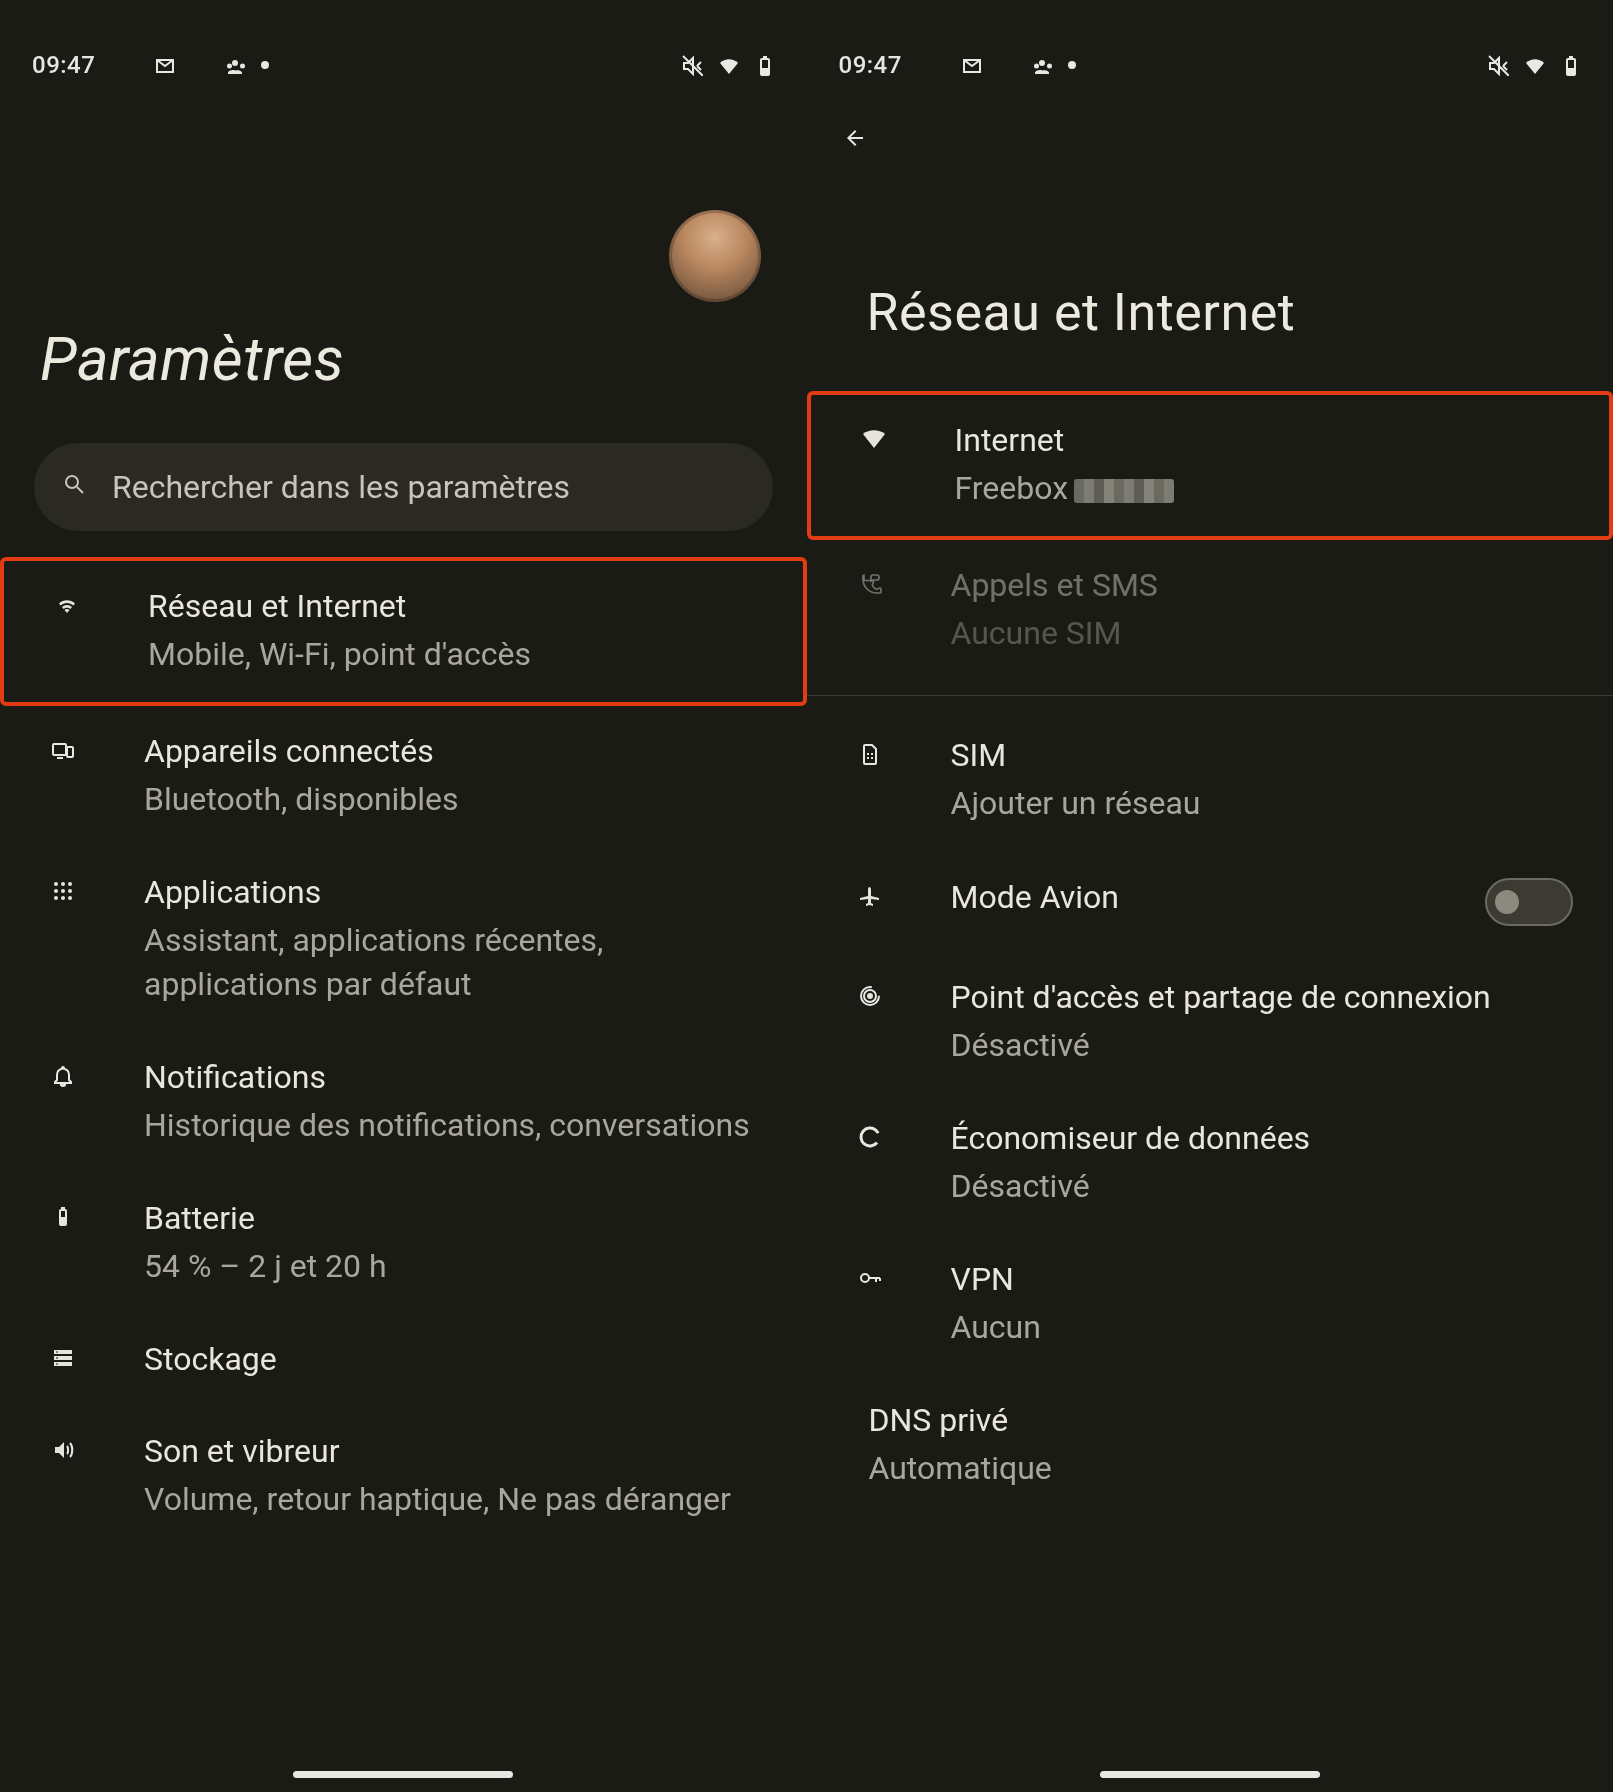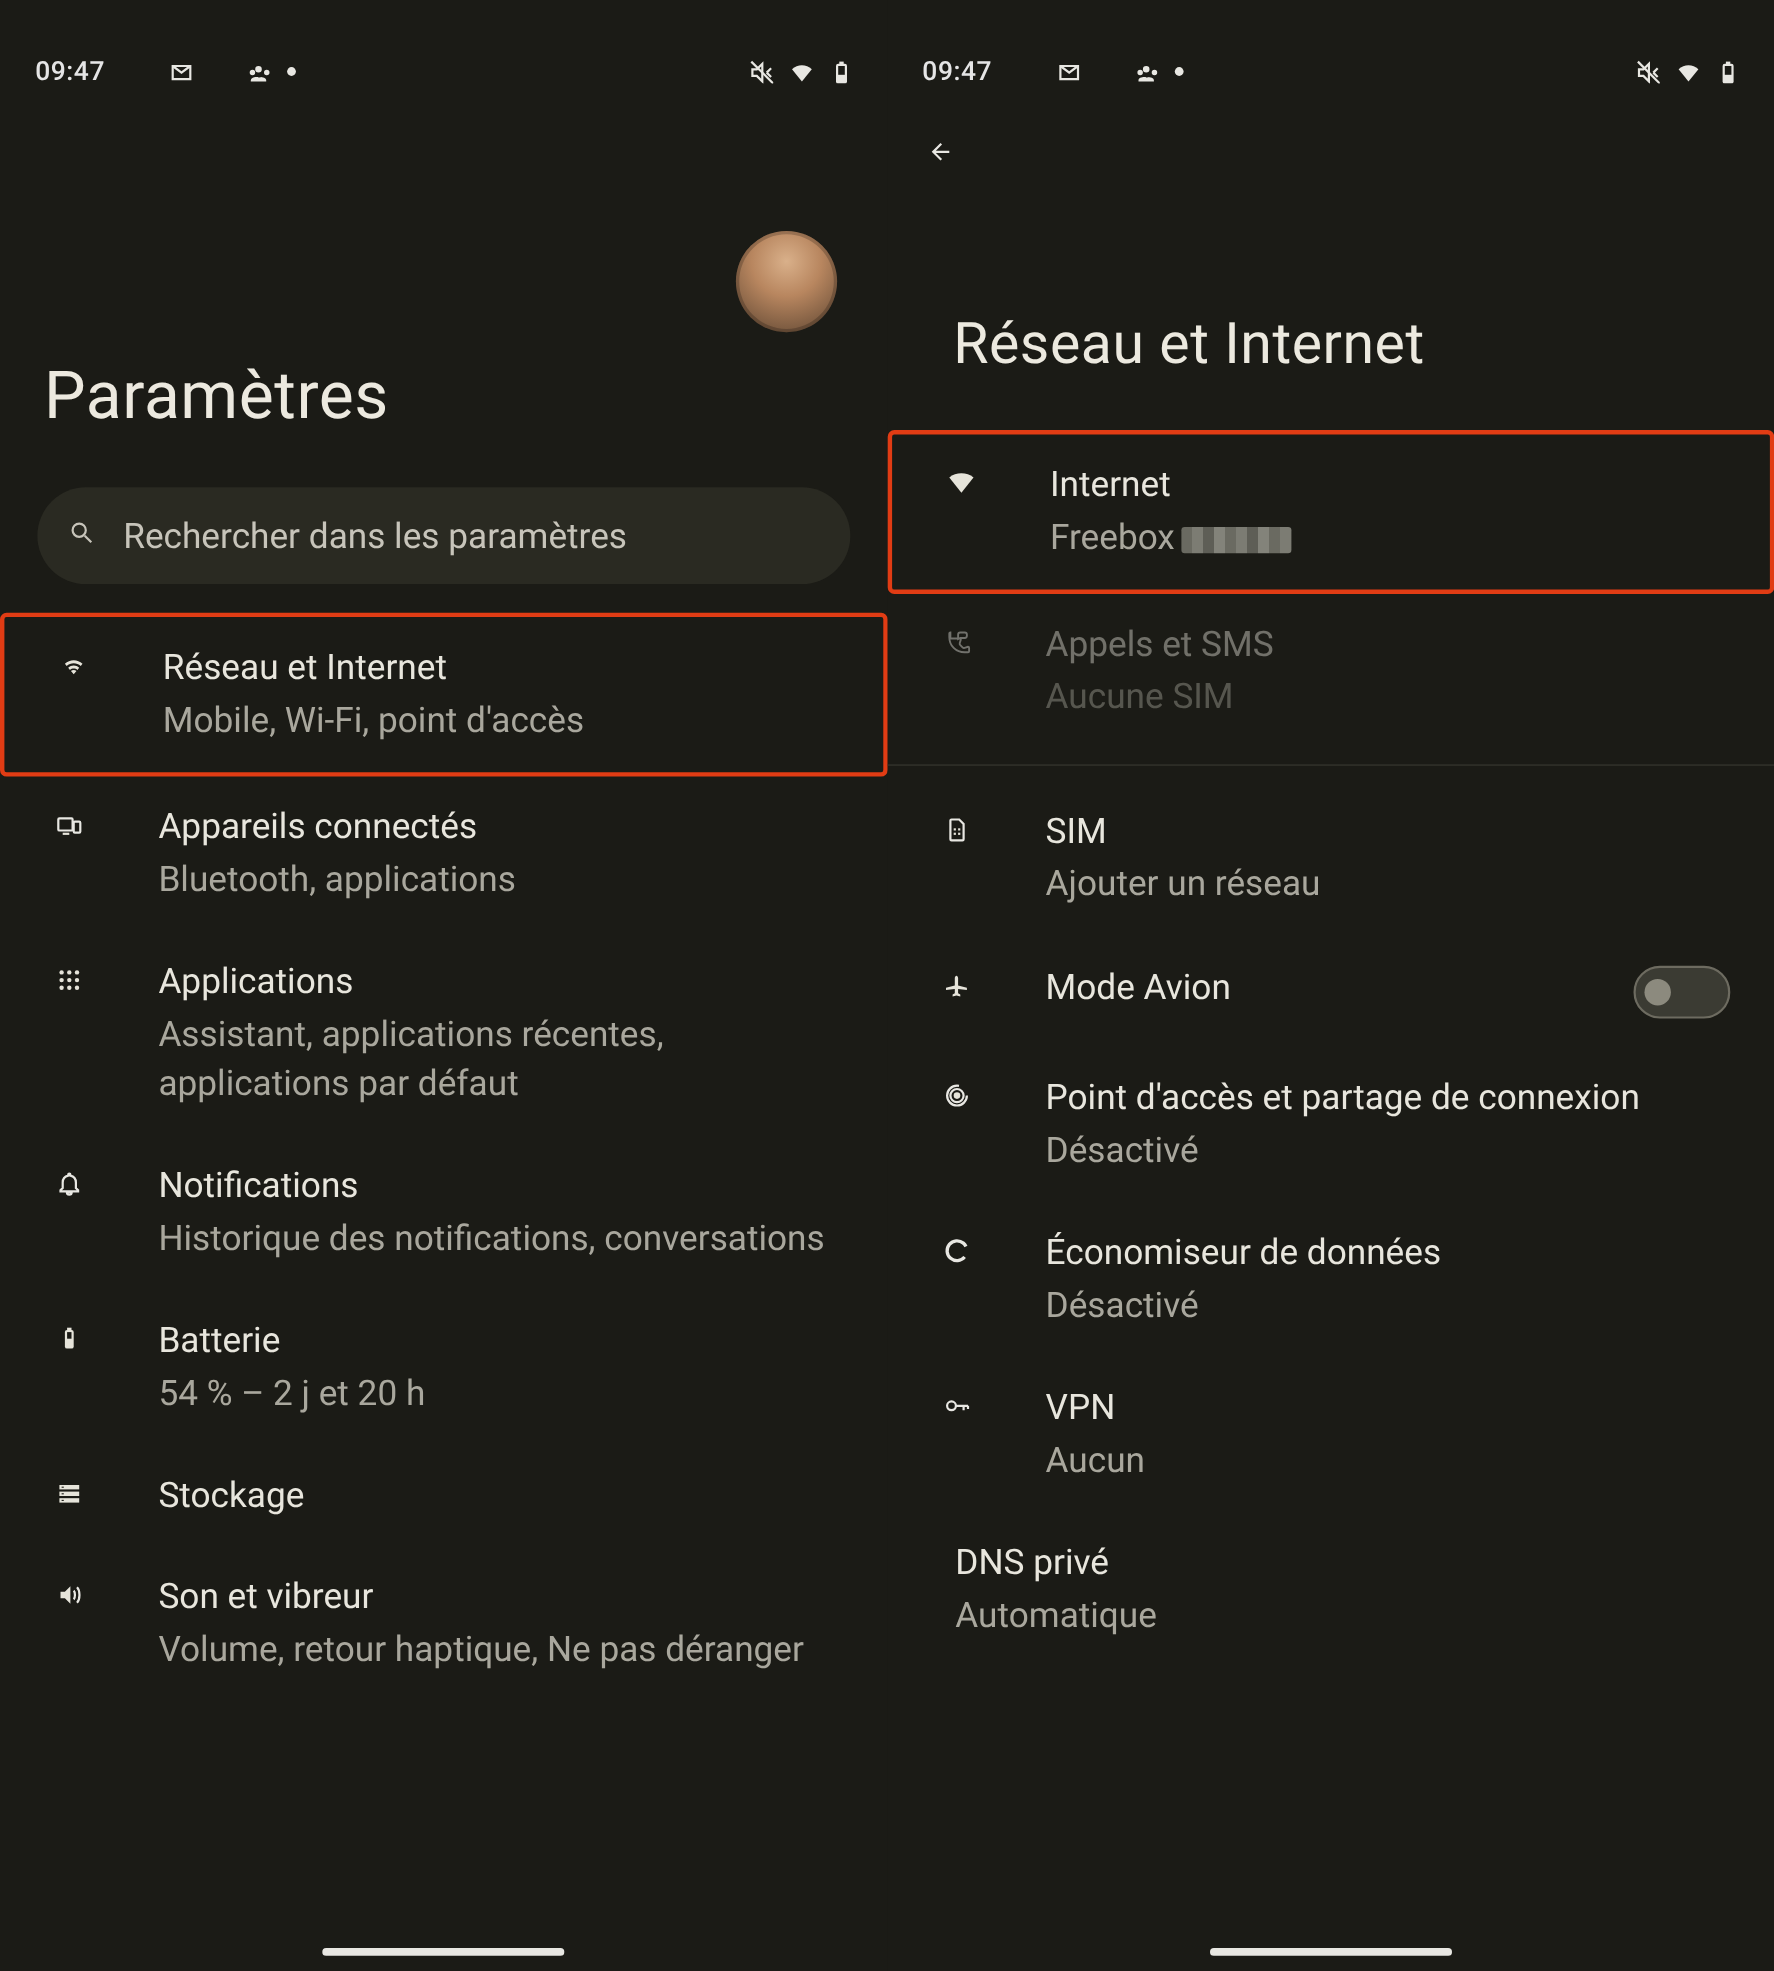--- a/index.html
+++ b/index.html
@@ -30,21 +30,21 @@
   
   .header1 { padding:40px 40px 0 40px; }
   .avatar-row { display:flex; justify-content:flex-end; padding-right:6px; padding-top:80px;}
   .avatar {
     width:92px; height:92px; border-radius:50%;
     background: radial-gradient(circle at 50% 30%, #d9b08a 0%, #b8865f 40%, #5a4330 100%);
     box-shadow: inset 0 0 0 3px rgba(0,0,0,.2);
   }
   .title1 {
     font-size:60px; font-weight:400; margin-top:22px; color:#ece9df;
-    padding:0 40px; letter-spacing:.5px;
+    padding:0 40px; letter-spacing:.5px;font-style:italic;
   }
 
   .search {
     margin:48px 34px 26px 34px;
     background:#2a2a22;
     border-radius:60px;
     height:88px;
     display:flex; align-items:center;
     padding:0 28px; gap:20px;
     color:#c7c4ba;
@@ -282,21 +282,21 @@
   </div>
 
   <div class="row">
     <div class="icon-slot">
         <svg>
           <use href="#svg-devices"></use>
         </svg>
       </div>
     <div class="text-slot">
       <div class="title">Appareils connectés</div>
-      <div class="sub">Bluetooth, applications</div>
+      <div class="sub">Bluetooth, disponibles</div>
     </div>
   </div>
 
   <div class="row">
     <div class="icon-slot">
         <svg>
           <use href="#svg-apps"></use>
         </svg>
       </div>
     <div class="text-slot">

